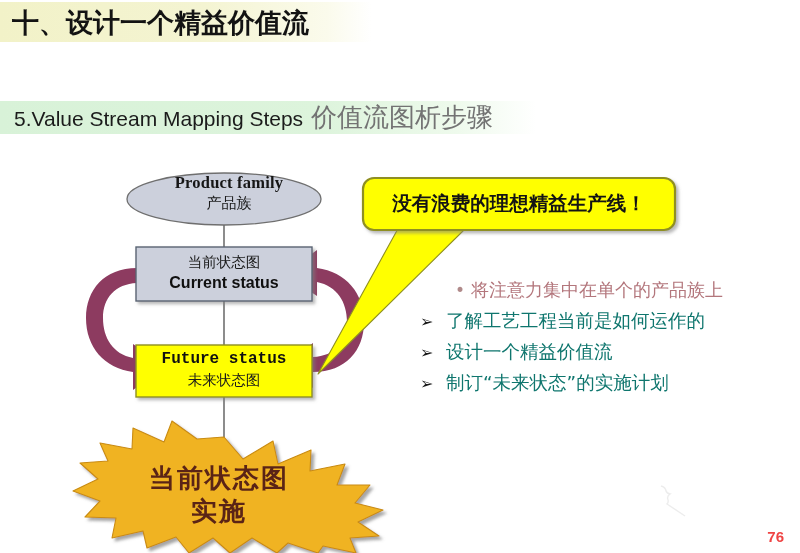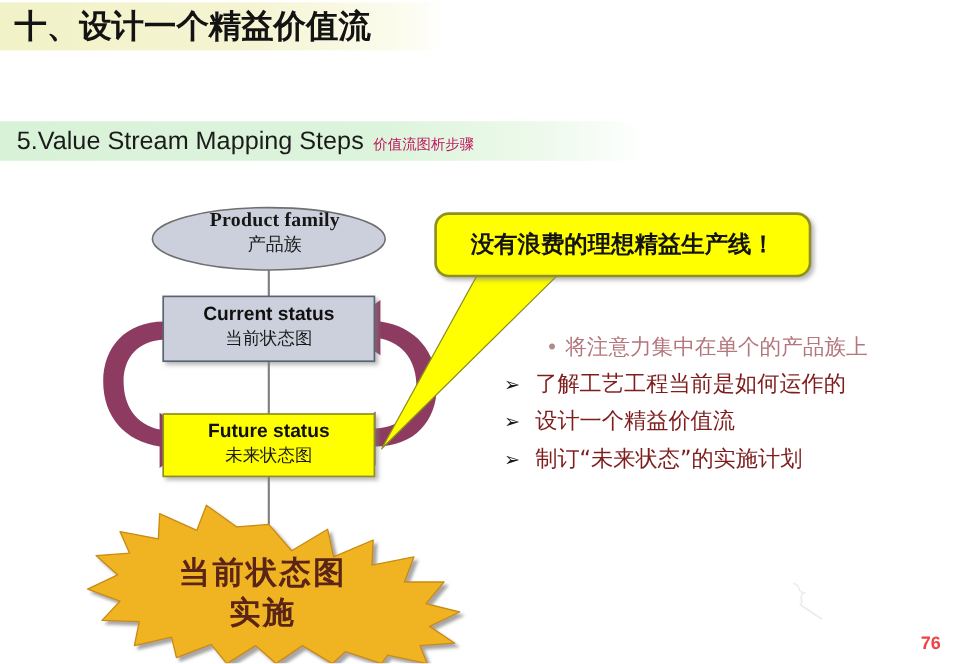--- a/index.html
+++ b/index.html
@@ -56,22 +56,22 @@
     line-height: 29px;
     white-space: nowrap;
   }
   #subtitle-en {
     font-family: "Liberation Sans", sans-serif;
     font-size: 21px;
     color: #1b1b1b;
   }
   #subtitle-cn {
     font-family: "DejaVu Sans", sans-serif;
-    font-size: 12px;
-    color: #be185d;
+    font-size: 26px;
+    color: #737373;
     margin-left: 8px;
   }
 
   
   #diagram {
     position: absolute;
     left: 0;
     top: 0;
     width: 800px;
     height: 553px;
@@ -131,21 +131,21 @@
     line-height: 20px;
   }
 
   #future-status-node {
     left: 133px;
     top: 349px;
     width: 182px;
     height: 48px;
   }
   #fs-en {
-    font-family: Liberation Sans, sans-serif;
+    font-family: Liberation Mono, monospace;
     font-size: 16px;
     font-weight: bold;
     color: #101010;
     line-height: 21px;
   }
   #fs-cn {
     font-family: "DejaVu Sans", sans-serif;
     font-size: 14.5px;
     color: #1a1a1a;
     line-height: 20px;
@@ -219,21 +219,21 @@
     width: 26px;
     flex: 0 0 26px;
     text-align: left;
   }
   .arrow-row {
     height: 31px;
   }
   .arrow-text {
     font-family: "DejaVu Sans", sans-serif;
     font-size: 18.5px;
-    color: #7f1d1d;
+    color: #0f766e;
     line-height: 30px;
     white-space: nowrap;
   }
 
   
   #page-number {
     position: absolute;
     right: 16px;
     bottom: 8px;
     font-family: "Liberation Sans", sans-serif;
@@ -338,22 +338,22 @@
                Z" fill="#f0b323" stroke="#c98b12" stroke-width="1.1" stroke-linejoin="round"></path>
     </g>
   </svg>
 
   <div class="node-text" id="product-family-node">
     <div id="pf-en">Product family</div>
     <div id="pf-cn">产品族</div>
   </div>
 
   <div class="node-text" id="current-status-node">
+    <div id="cs-cn">当前状态图</div>
     <div id="cs-en">Current status</div>
-    <div id="cs-cn">当前状态图</div>
   </div>
 
   <div class="node-text" id="future-status-node">
     <div id="fs-en">Future status</div>
     <div id="fs-cn">未来状态图</div>
   </div>
 
   <div class="node-text" id="starburst-node">
     <div class="burst-line">当前状态图</div>
     <div class="burst-line">实施</div>

